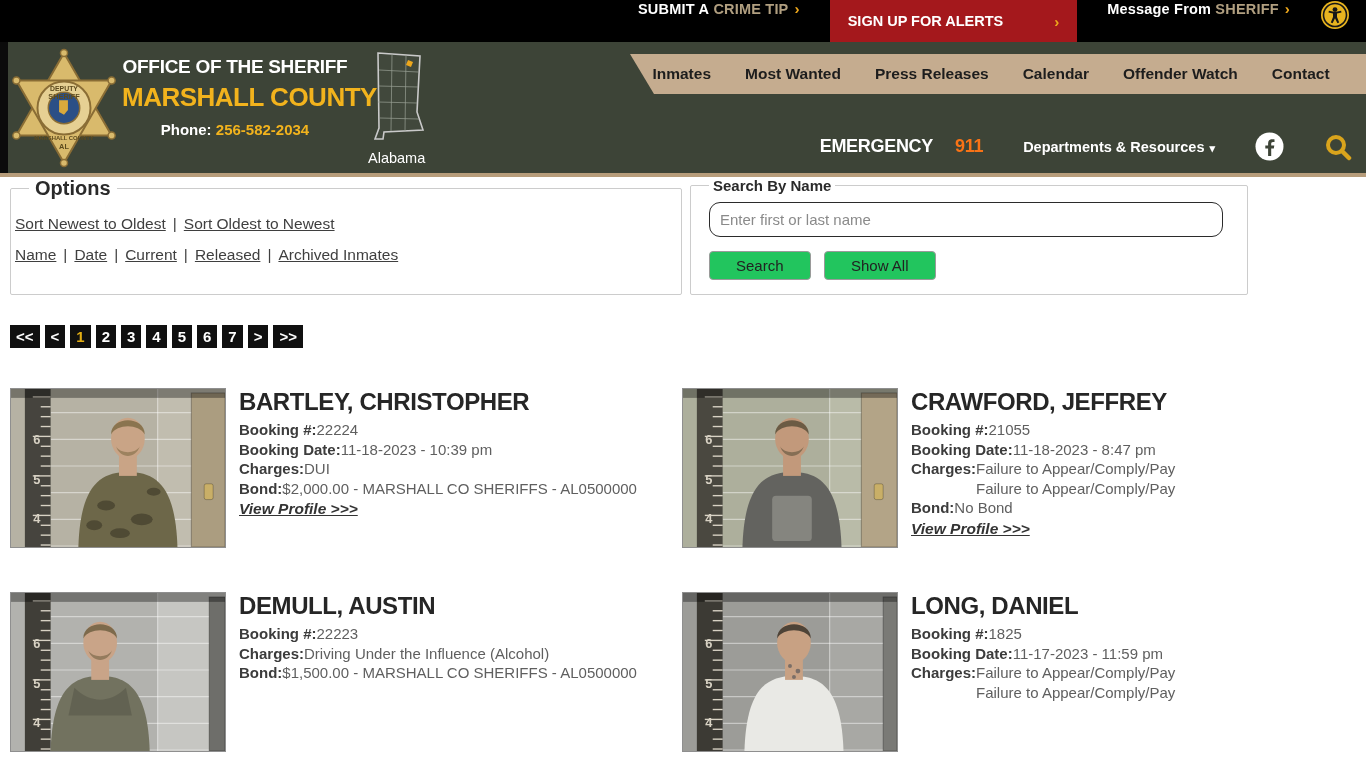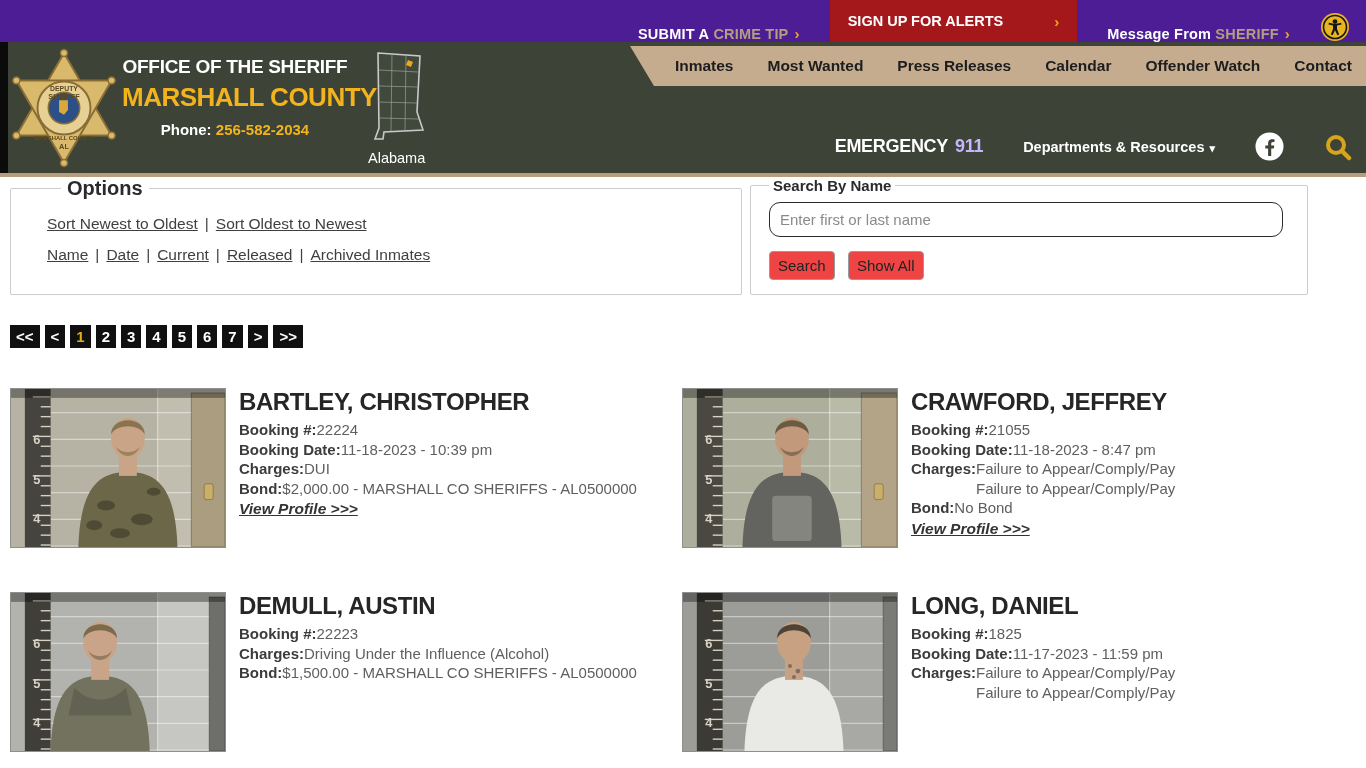--- a/index.html
+++ b/index.html
@@ -1,71 +1,71 @@
 <!DOCTYPE html>
 <html><head>
 <meta charset="utf-8">
 <style>
   * { margin:0; padding:0; box-sizing:border-box; }
   html,body { width:1366px; height:768px; overflow:hidden; background:#fff;
     font-family:"Liberation Sans", sans-serif; }
 
   
-  .topbar { height:42px; background:#4c1d95; display:flex; justify-content:flex-end;
-    align-items:flex-end; gap:30px; padding-right:16px; }
+  .topbar { height:42px; background:#000000; display:flex; justify-content:flex-end;
+    align-items:flex-start; gap:30px; padding-right:16px; }
   .tb-link { color:#fff; font-size:14.5px; font-weight:bold; letter-spacing:.2px;
     cursor:pointer; white-space:nowrap; }
   .tb-link .hl { color:#b19f80; }
   .tb-arrow { color:#eda71c; font-weight:bold; margin-left:6px; font-size:15px; }
   .tb-alerts { align-self:stretch; display:flex; align-items:center; background:#a4181c;
     padding:0 18px; color:#fff; font-size:14.5px; font-weight:bold; cursor:pointer; white-space:nowrap;gap:45px; }
   .a11y-btn { width:30px; height:30px; cursor:pointer; flex:none; }
 
   
   .header { position:relative; height:135px; background:#3d4437; border-bottom:4px solid #b79d7b; }
   .header-leftedge { position:absolute; left:0; top:0; width:8px; height:100%; background:#0b0b0b; }
   .logo-star { position:absolute; left:10px; top:4px; }
   .logo-text { position:absolute; left:122px; top:14px; width:226px; text-align:center; }
   .logo-line1 { color:#fff; font-weight:bold; font-size:19px; letter-spacing:-.3px; white-space:nowrap; }
   .logo-line2 { color:#f2b31d; font-weight:bold; font-size:26px; letter-spacing:-.5px; margin-top:4px; white-space:nowrap; }
   .logo-line3 { margin-top:8px; font-size:15px; font-weight:bold; color:#fff; }
   .logo-line3 .ph-num { color:#f2b31d; }
   .state-box { position:absolute; left:368px; top:8px; width:66px; text-align:left; }
   .state-label { color:#fff; font-size:14.5px; margin-top:2px; }
-  .navbar { position:absolute; top:4px; right:0; width:736px; height:40px; background:#c5ac8f;
-    clip-path:polygon(0 0,100% 0,100% 100%,24px 100%); display:flex; justify-content:flex-end;
+  .navbar { position:absolute; top:12px; right:0; width:736px; height:40px; background:#c5ac8f;
+    clip-path:polygon(0 0,100% 0,100% 100%,24px 100%); display:flex; justify-content:center;
     align-items:center; gap:34px; padding-right:14px; }
   .nav-item { color:#1d1d1d; font-weight:bold; font-size:15.5px; cursor:pointer; white-space:nowrap; }
   .utility { position:absolute; right:0; bottom:12px; display:flex; align-items:center;
     gap:40px; padding-right:14px; }
   .emergency { font-weight:bold; font-size:18px; color:#fff; letter-spacing:-.3px; }
-  .emergency .num { color:#c4b5fd; margin-left:7px; }
+  .emergency .num { color:#f97316; margin-left:22px; }
   .departments { color:#fff; font-size:14.5px; font-weight:bold; cursor:pointer; }
   .departments .caret { font-size:11px; margin-left:5px; }
   .icon-btn { cursor:pointer; display:block; }
 
   
   .main { padding:0 10px; }
   .page-title { font-size:26px; font-weight:bold; color:#1e1e1e; letter-spacing:-.4px;
     margin:16px 0 26px; }
   .panels { display:flex; gap:8px; align-items:flex-start; }
   fieldset { border:1px solid #ccc; border-radius:2px; }
-  .fs-options { width:732px; height:118px; padding:2px 36px 10px; }
+  .fs-options { width:672px; height:118px; padding:2px 4px 10px; }
   .fs-options legend { font-size:20px; font-weight:bold; color:#2a2a2a; padding:0 6px; margin-left:14px; }
   .opt-row { margin-top:13px; font-size:15.5px; }
   .opt-link { color:#3f3f3f; text-decoration:underline; cursor:pointer; }
   .sep { color:#3f3f3f; margin:0 7px; }
   .fs-search { width:558px; padding:2px 24px 14px 18px; }
   .fs-search legend { font-size:15px; font-weight:bold; color:#2a2a2a; padding:0 4px; }
   .search-input { width:100%; height:35px; border:1.5px solid #2b2b2b; border-radius:11px;
     padding:0 10px; font-size:15px; color:#444; margin:6px 0 14px;
     font-family:"Liberation Sans", sans-serif; }
   .search-input::placeholder { color:#8a8a8a; }
-  .btn { font-size:15px; color:#222; background:#ef4444; border:1px solid #9a9a9a;
-    border-radius:4px; padding:5px 8px; margin-right:9px; cursor:pointer;
+  .btn { font-size:15px; color:#222; background:#22c55e; border:1px solid #9a9a9a;
+    border-radius:4px; padding:5px 26px; margin-right:9px; cursor:pointer;
     font-family:"Liberation Sans", sans-serif; }
 
   .pagination { display:flex; gap:5px; margin:30px 0 40px; }
   .pg { background:#101010; color:#fff; font-weight:bold; font-size:15px; min-width:13px;
     text-align:center; padding:3px 6px; cursor:pointer; }
   .pg.active { color:#e3ae14; }
 
   .cards { display:grid; grid-template-columns:672px 672px; row-gap:44px; }
   .card { display:flex; }
   .photo { width:216px; height:160px; border:1px solid #8f8f8f; flex:none; cursor:pointer;

